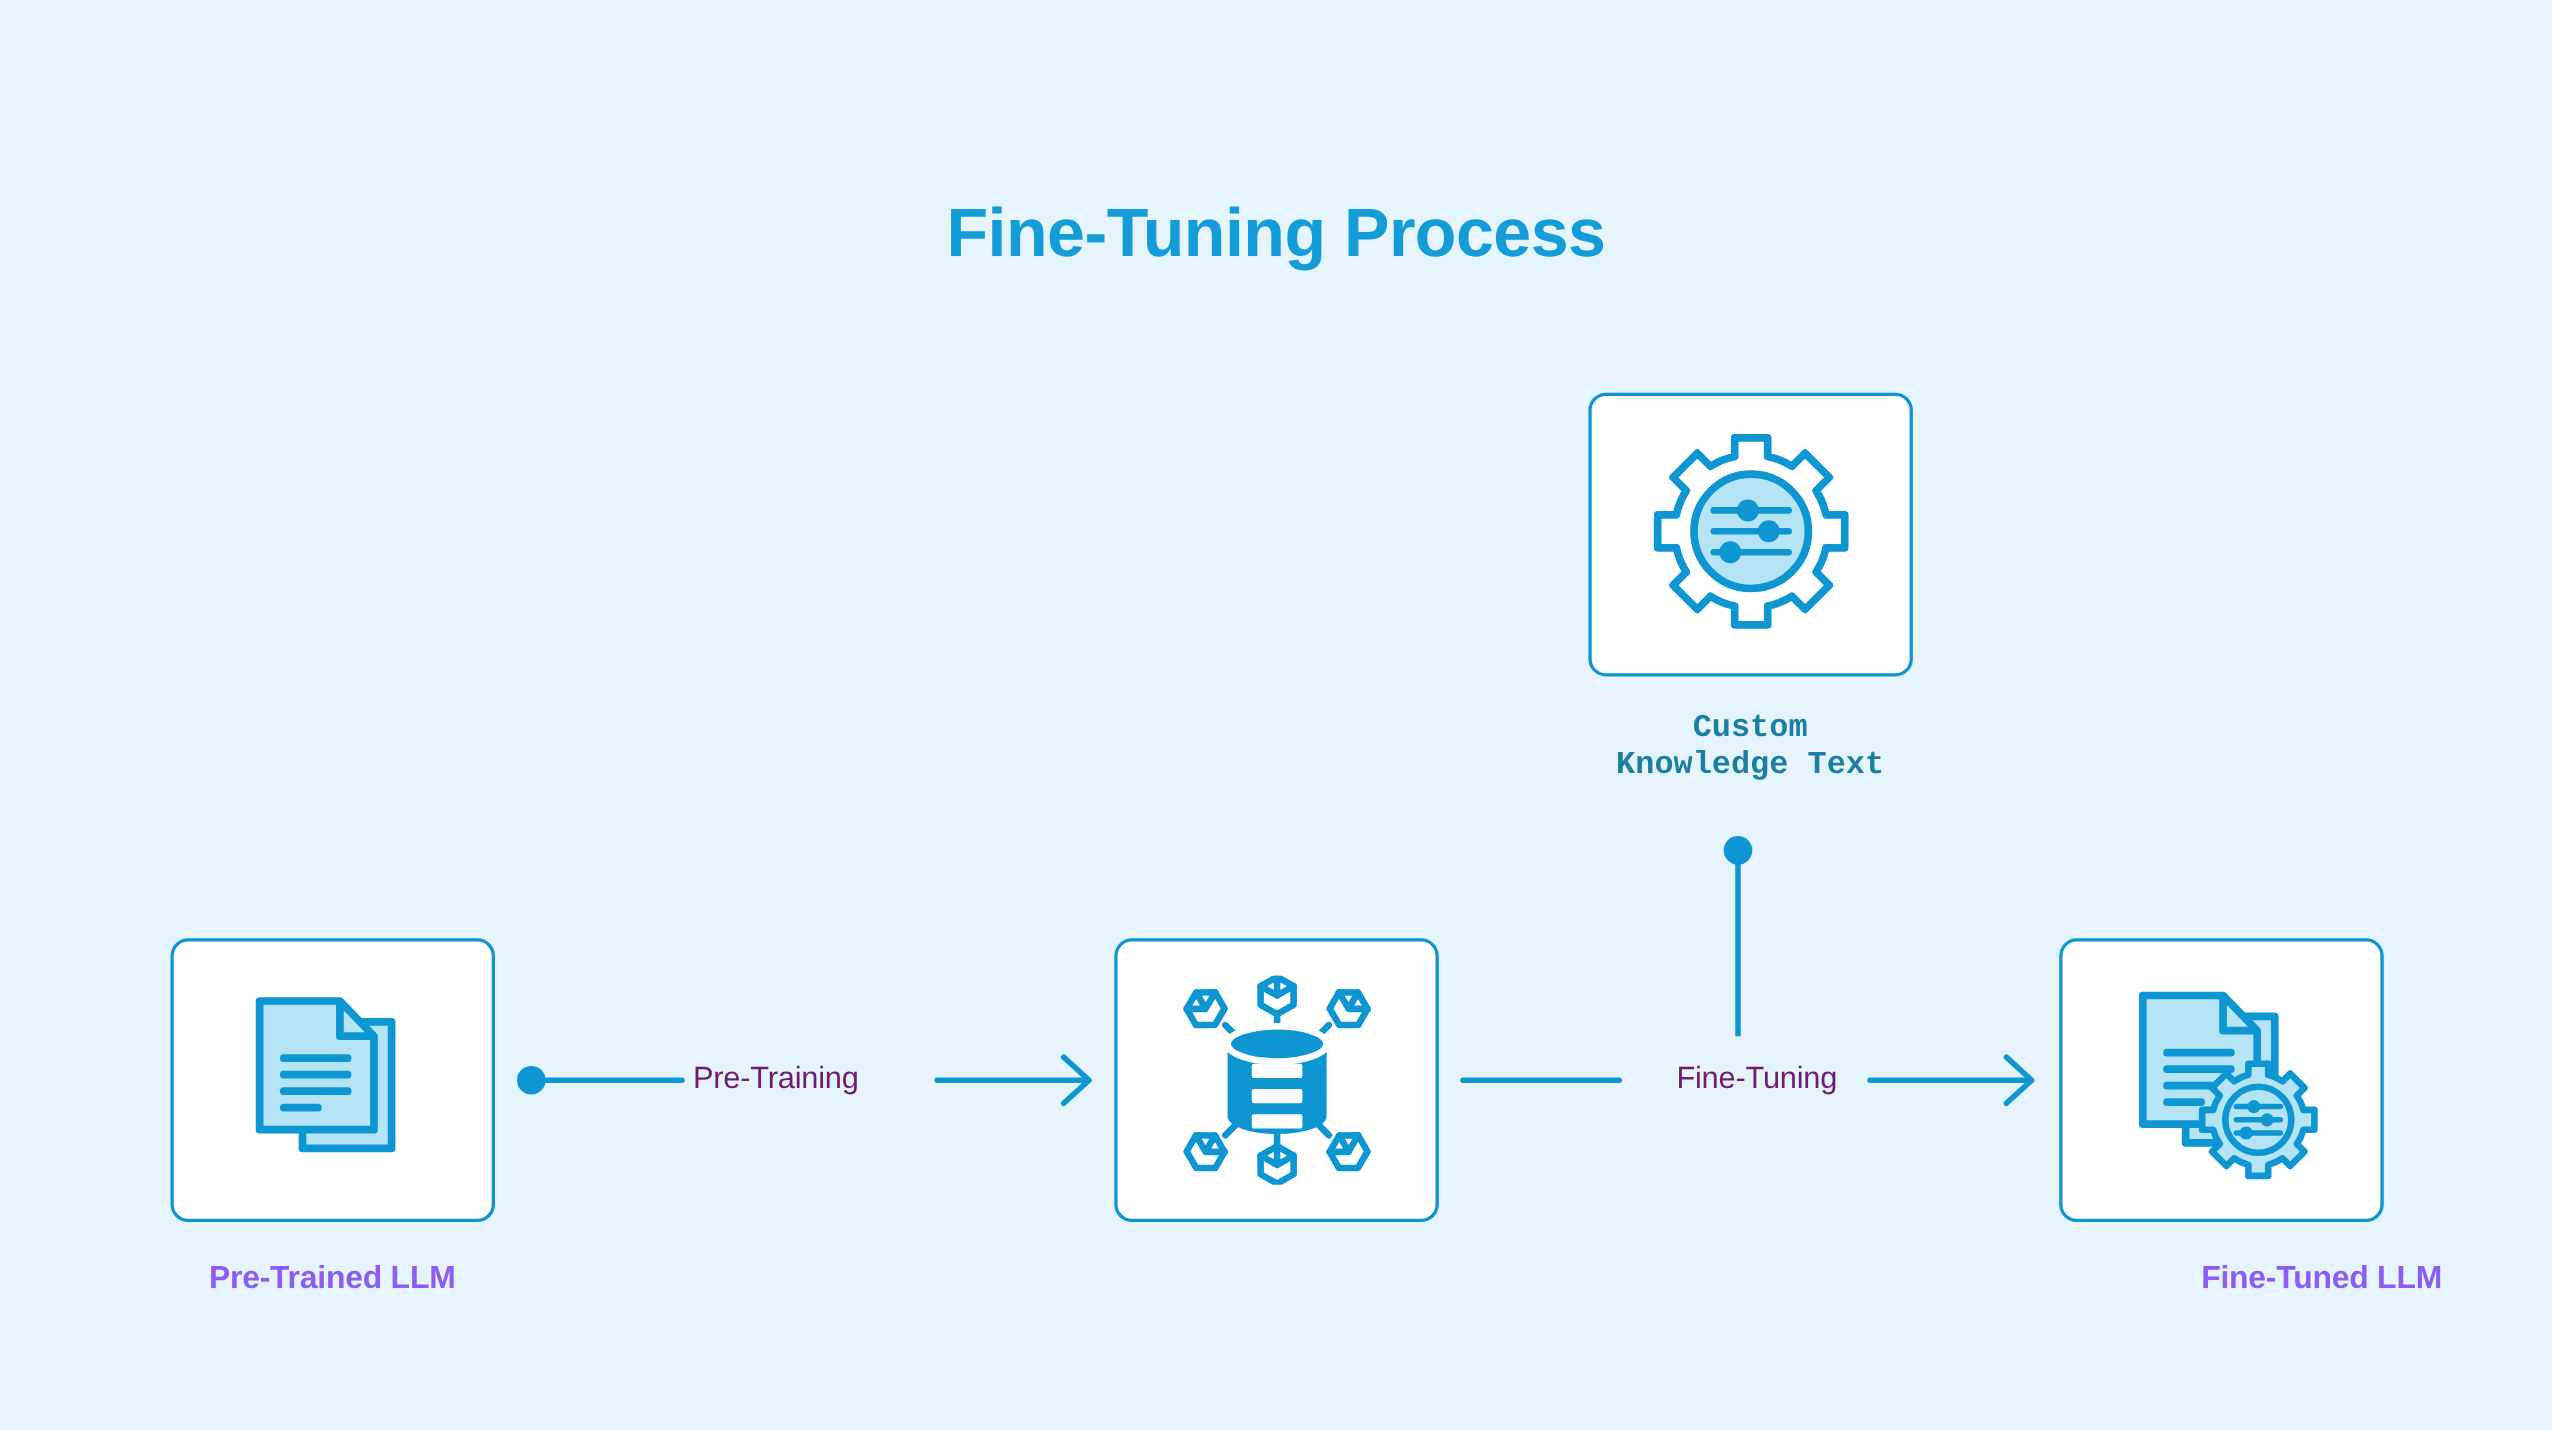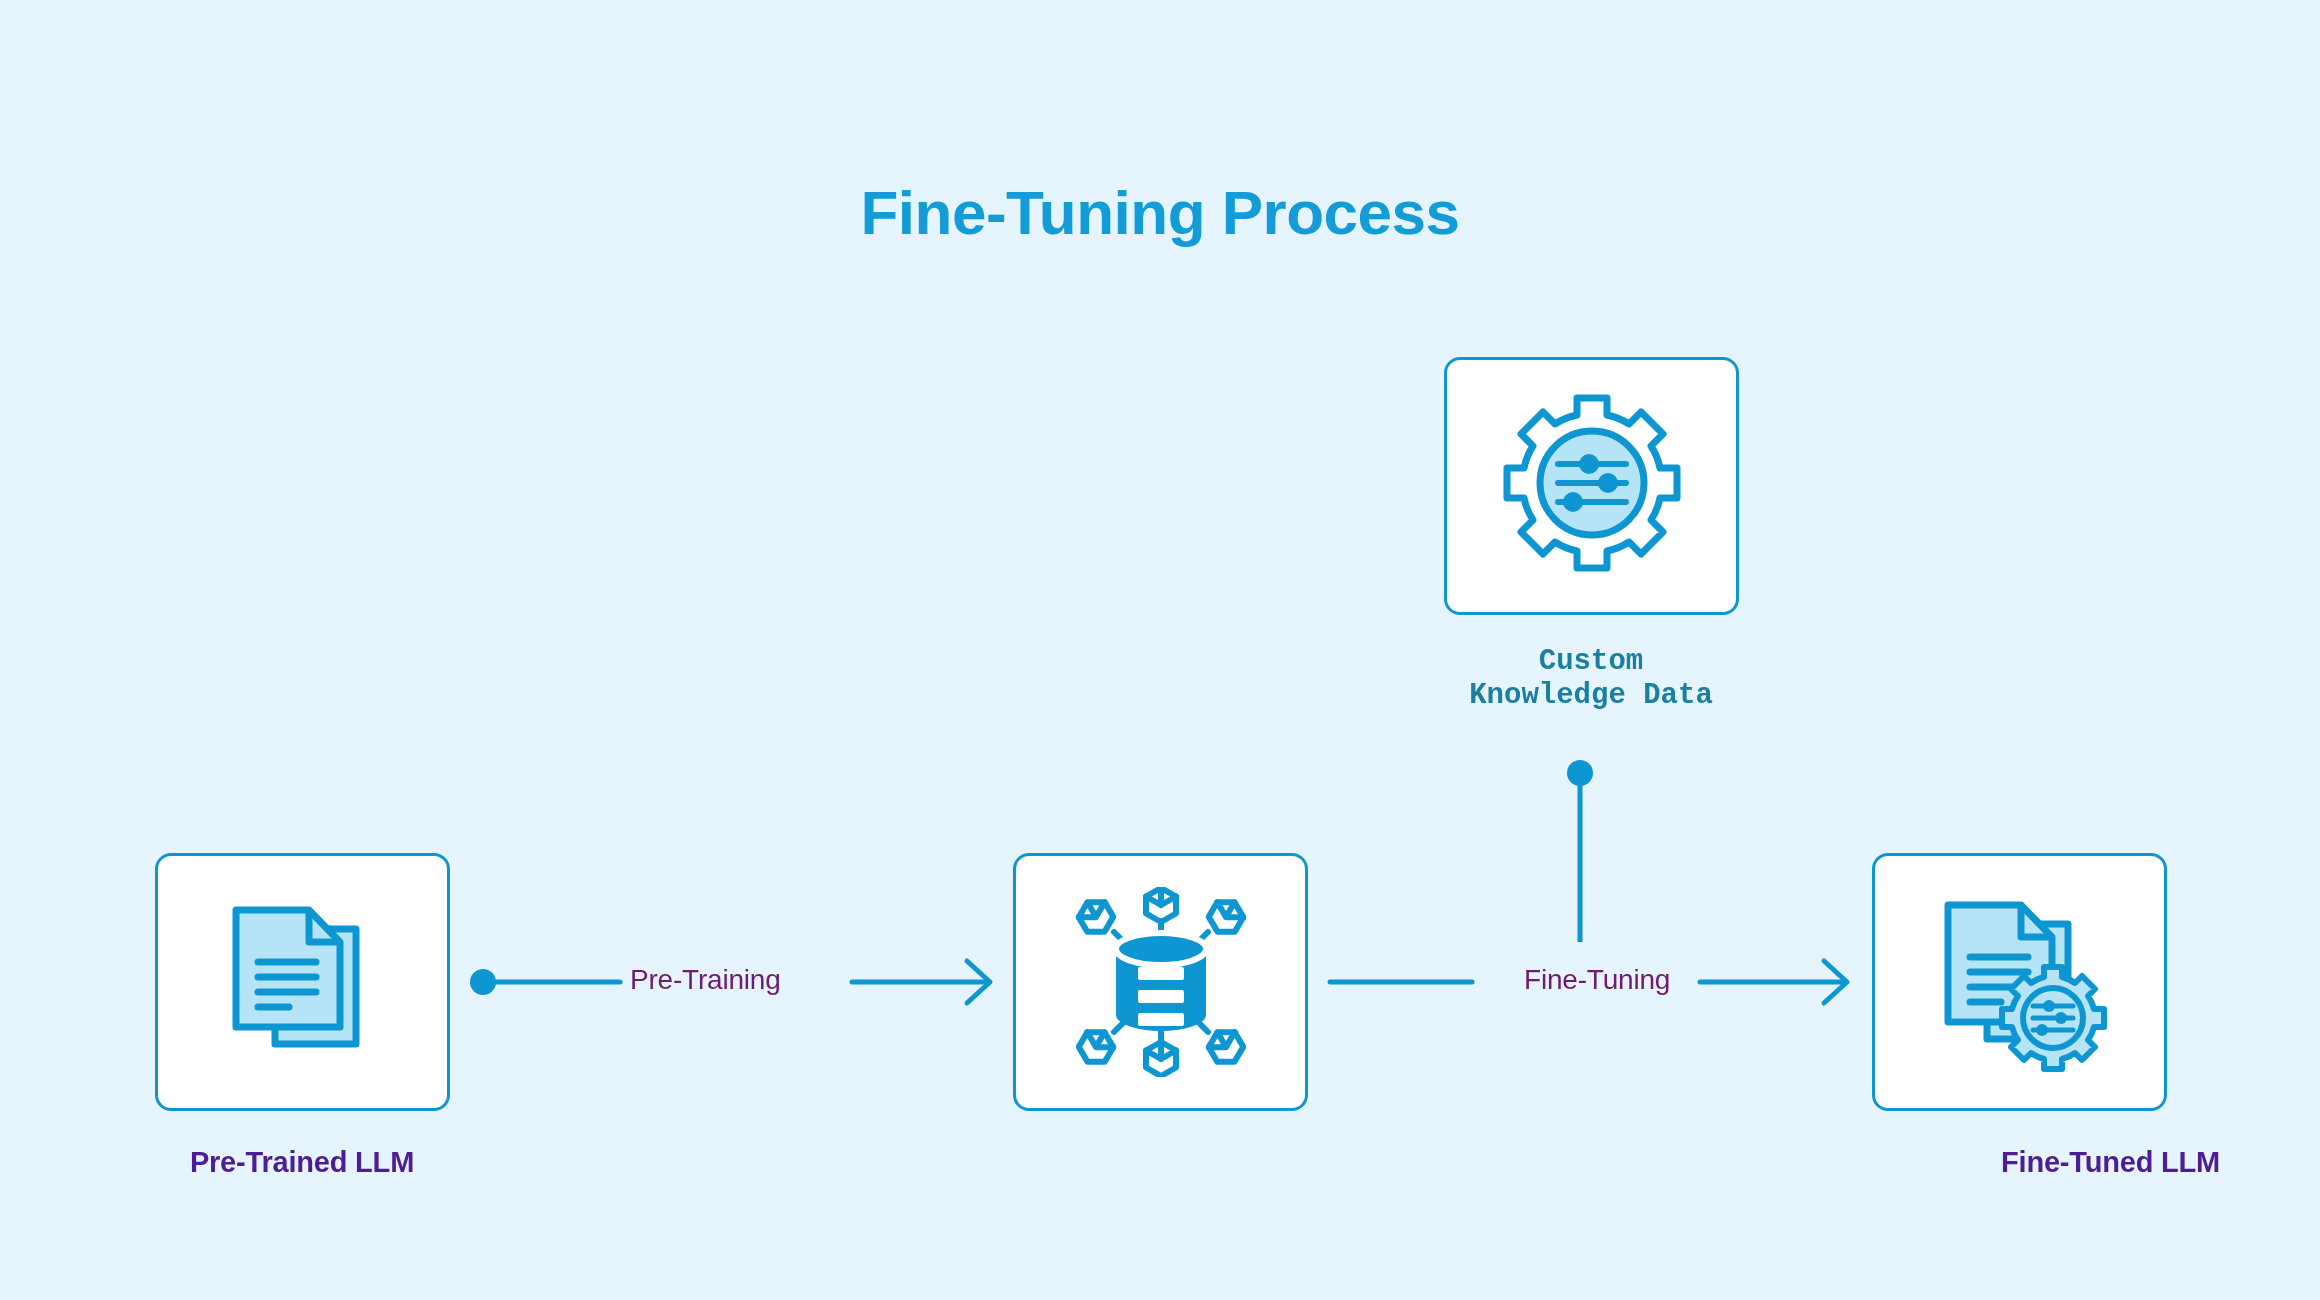--- a/index.html
+++ b/index.html
@@ -56,21 +56,21 @@
   .card-rawdata    { left: 1013px; top: 816px; width: 295px; height: 258px; }
   .card-finetuned  { left: 1872px; top: 816px; width: 295px; height: 258px; }
   .card-knowledge  { left: 1444px; top: 320px; width: 295px; height: 258px; }
 
   
   .node-caption {
     position: absolute;
     text-align: center;
     font-size: 29px;
     font-weight: 700;
-    color: #4c1d95;
+    color: #8b5cf6;
     letter-spacing: -0.2px;
     line-height: 1.18;
     white-space: nowrap;
   }
   .cap-pretrained { left: 102px;  top: 1108px; width: 400px; }
   .cap-rawdata    { left: 960px;  top: 1108px; width: 400px; }
   .cap-finetuned  { left: 1820px; top: 1108px; width: 400px; text-align: right; }
 
   .caption-kb {
     position: absolute;
@@ -251,19 +251,19 @@
           </g>
           <circle cx="-3" cy="-22" r="10" fill="#0d96d1"></circle>
           <circle cx="16" cy="-3" r="10" fill="#0d96d1"></circle>
           <circle cx="-19" cy="16" r="10" fill="#0d96d1"></circle>
         </g>
       </svg>
     </div>
   </div>
   <div class="caption-kb">
     <span>Custom</span>
-    <span>Knowledge Data</span>
+    <span>Knowledge Text</span>
   </div>
 
   <div class="edge-label label-pretraining">Pre-Training</div>
   <div class="edge-label label-finetuning">Fine-Tuning</div>
 
 </div>
 
 </body></html>

